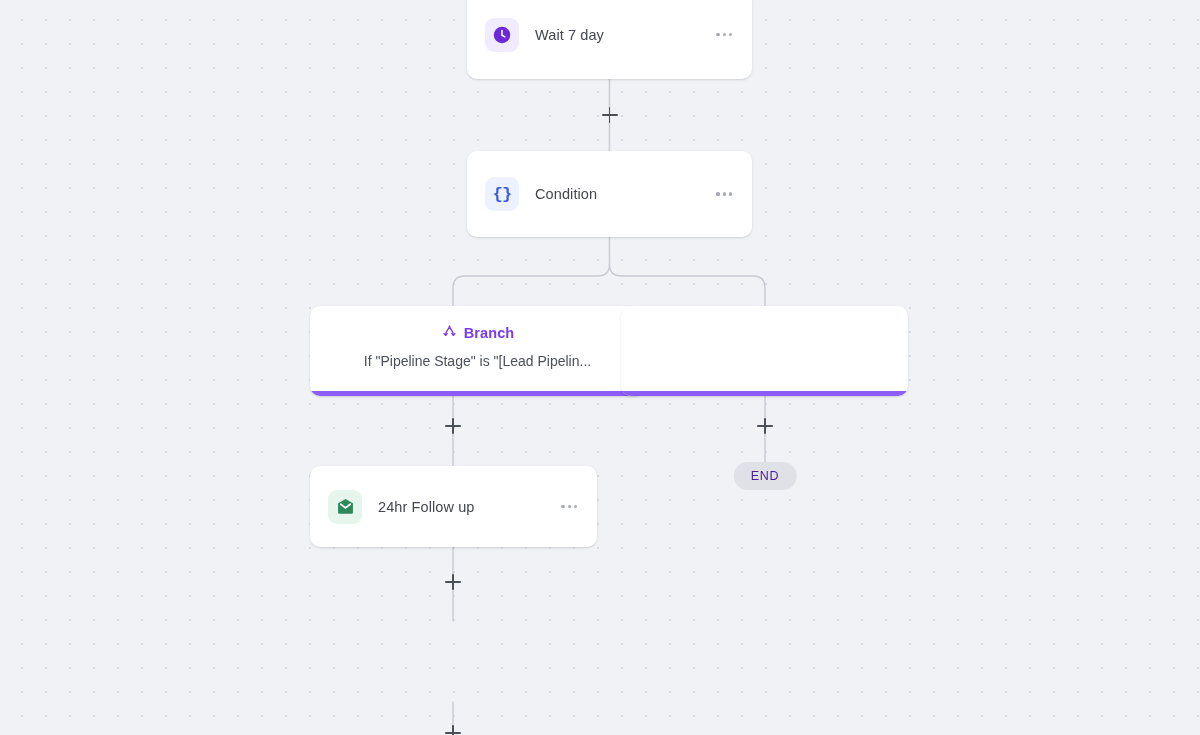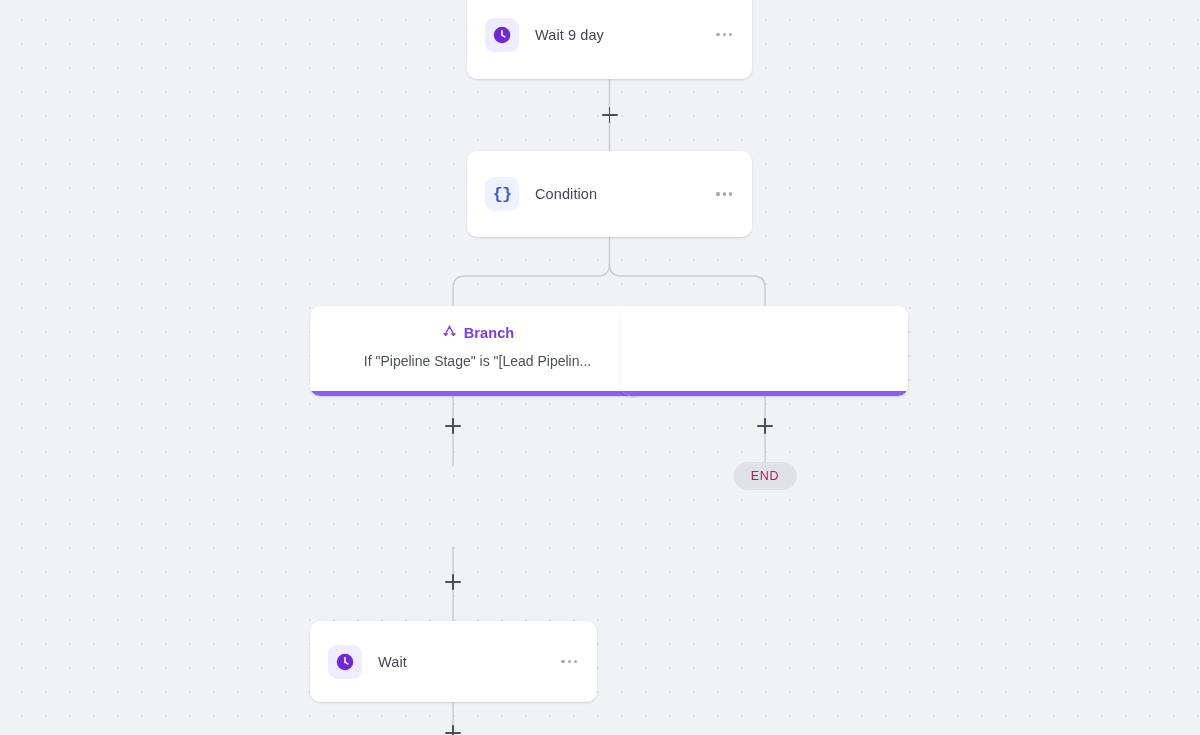--- a/index.html
+++ b/index.html
@@ -176,21 +176,21 @@
 
   
   .end-pill {
     position: absolute;
     transform: translate(-50%, 0);
     background: #dfe1e7;
     border-radius: 14px;
     padding: 7px 17px;
     font-size: 12.5px;
     letter-spacing: 0.7px;
-    color: #be185d;
+    color: #4c1d95;
     cursor: pointer;
   }
 </style>
 </head>
 <body>
 
 <div id="canvas">
 
   <svg id="wires" viewBox="0 0 1200 735" xmlns="http://www.w3.org/2000/svg">
     <g stroke="#c7cad2" stroke-width="1.4" fill="none" stroke-linecap="round">
@@ -213,21 +213,21 @@
     </g>
   </svg>
 
   <div class="node" style="left:467px; top:-10px; width:285px; height:89px;">
     <div class="node-icon ic-wait">
       <svg width="22" height="22" viewBox="0 0 24 24" xmlns="http://www.w3.org/2000/svg">
         <circle cx="12" cy="12" r="9" fill="#6d28d9"></circle>
         <path d="M12 7.2 L12 12.3 L15.1 14.1" stroke="#ffffff" stroke-width="1.7" stroke-linecap="round" fill="none"></path>
       </svg>
     </div>
-    <div class="node-label">Wait 9 day</div>
+    <div class="node-label">Wait 7 day</div>
     <div class="node-menu">
       <i></i>
         <i></i>
         <i></i>
     </div>
   </div>
 
   <div class="node" style="left:467px; top:151px; width:285px; height:86px;">
     <div class="node-icon ic-cond">
       <span class="cond-glyph">{}</span>
@@ -250,35 +250,36 @@
         </svg>
       </span>
       <span class="branch-title">Branch</span>
     </div>
     <div class="branch-desc">If "Pipeline Stage" is "[Lead Pipelin...</div>
   </div>
 
   <div class="branch-node" style="left:621px; top:306px; width:287px; height:90px;">
   </div>
 
-
-  <div class="node" style="left:310px; top:621px; width:287px; height:81px;">
-    <div class="node-icon ic-wait">
-      <svg width="22" height="22" viewBox="0 0 24 24" xmlns="http://www.w3.org/2000/svg">
-        <circle cx="12" cy="12" r="9" fill="#6d28d9"></circle>
-        <path d="M12 7.2 L12 12.3 L15.1 14.1" stroke="#ffffff" stroke-width="1.7" stroke-linecap="round" fill="none"></path>
+  <div class="node" style="left:310px; top:466px; width:287px; height:81px;">
+    <div class="node-icon ic-email">
+      <svg width="21" height="21" viewBox="0 0 24 24" xmlns="http://www.w3.org/2000/svg">
+        <path d="M3.5 8.2 L12 3.3 L20.5 8.2 L20.5 19 Q20.5 20.3 19.2 20.3 L4.8 20.3
+                 Q3.5 20.3 3.5 19 Z" fill="#2f8a5b"></path>
+        <path d="M6.6 9.4 L12 13.6 L17.4 9.4" stroke="#ffffff" stroke-width="1.9" fill="none" stroke-linecap="round" stroke-linejoin="round"></path>
       </svg>
     </div>
-    <div class="node-label">Wait</div>
+    <div class="node-label">24hr Follow up</div>
     <div class="node-menu">
       <i></i>
         <i></i>
         <i></i>
     </div>
   </div>
+
 
   <div class="end-pill" style="left:765px; top:462px;">END</div>
 
   <div class="plus" style="left:609.5px; top:115px;"></div>
   <div class="plus" style="left:453px; top:426px;"></div>
   <div class="plus" style="left:765px; top:426px;"></div>
   <div class="plus" style="left:453px; top:582px;"></div>
   <div class="plus" style="left:453px; top:733px;"></div>
 
 </div>

